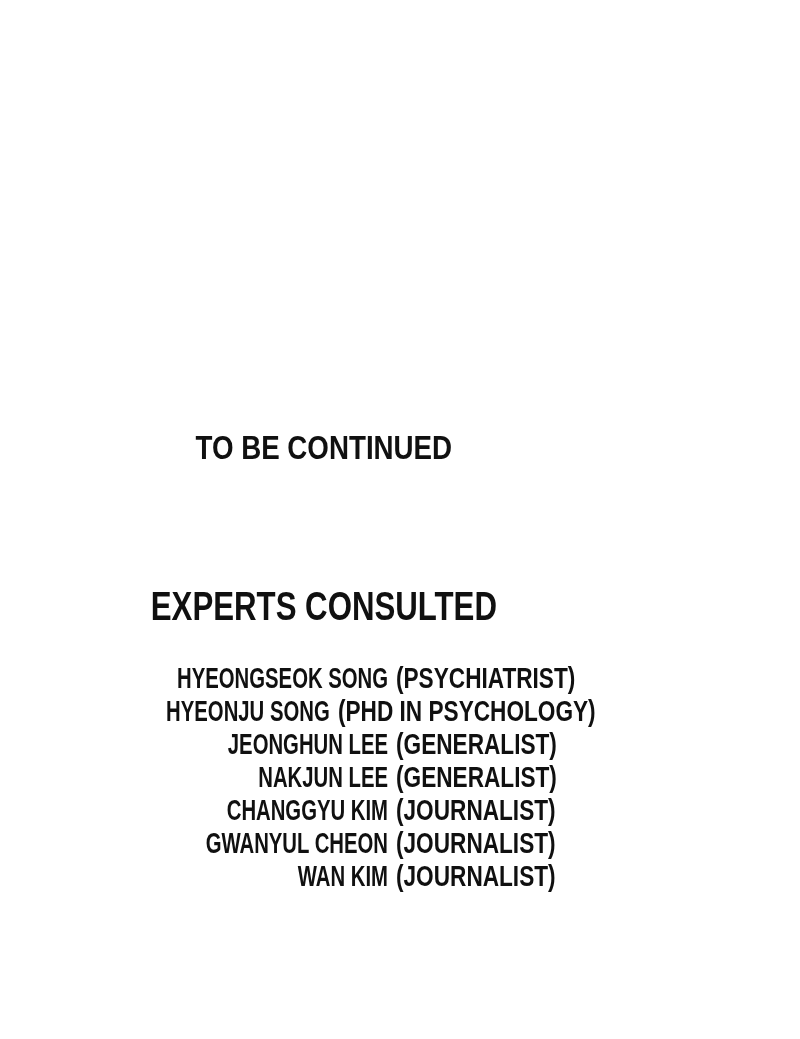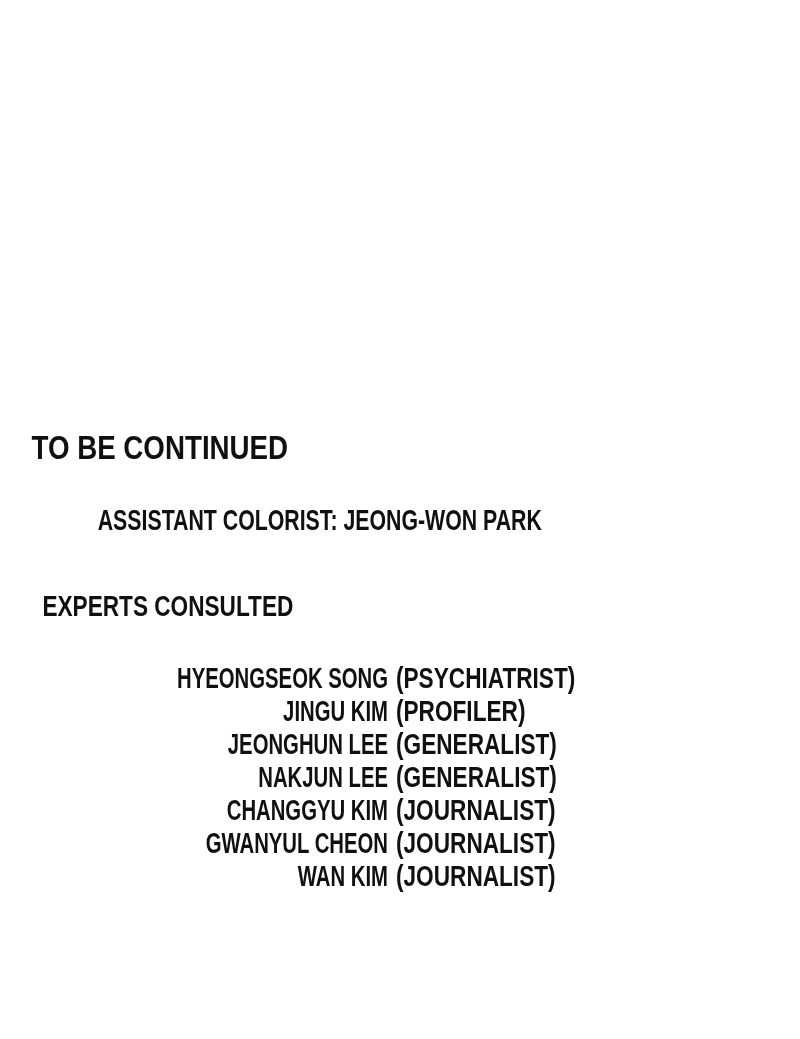--- a/index.html
+++ b/index.html
@@ -10,35 +10,35 @@
     height: 1039px;
     margin: 0 auto;
     background: #ffffff;
     overflow: hidden;
     font-family: "Liberation Sans", sans-serif;
     font-weight: bold;
     color: #101010;
   }
   .center-line {
     position: absolute;
-    left: 7px;
+    left: 0;
     width: 648px;
-    text-align: left;
+    text-align: center;
     white-space: nowrap;
   }
   .squeeze {
     display: inline-block;
     white-space: nowrap;
     transform-origin: 50% 50%;
   }
   .title { top: 431px; font-size: 33px; line-height: 33px; }
   .title .squeeze { transform: scaleX(0.84); }
   .assistant { top: 505px; font-size: 30px; line-height: 30px; }
   .assistant .squeeze { transform: scaleX(0.71); }
-  .experts-heading { top: 590px; font-size: 29px; line-height: 32px; }
+  .experts-heading { top: 590px; font-size: 40px; line-height: 32px; }
   .experts-heading .squeeze { transform: scaleX(0.78); }
   .experts-list {
     position: absolute;
     top: 662px;
     left: 0;
     width: 668px;
   }
   .credit-row {
     display: flex;
     align-items: baseline;
@@ -62,40 +62,37 @@
 </style>
 </head>
 <body>
 
 <div class="page">
 
   <div class="center-line title">
     <span class="squeeze">TO BE CONTINUED</span>
   </div>
 
-  <div class="center-line assistant">
-    <span class="squeeze">ASSISTANT COLORIST: JEONG-WON PARK</span>
-  </div>
 
   <div class="center-line experts-heading">
     <span class="squeeze">EXPERTS CONSULTED</span>
   </div>
 
   <div class="experts-list">
   <div class="credit-row">
     <div class="credit-name">HYEONGSEOK SONG</div>
     <div class="credit-role">(PSYCHIATRIST)</div>
   </div>
 
 
+  <div class="credit-row">
+    <div class="credit-name">HYEONJU SONG</div>
+    <div class="credit-role">(PHD IN PSYCHOLOGY)</div>
+  </div>
 
-  <div class="credit-row">
-    <div class="credit-name">JINGU KIM</div>
-    <div class="credit-role">(PROFILER)</div>
-  </div>
 
 
   <div class="credit-row">
     <div class="credit-name">JEONGHUN LEE</div>
     <div class="credit-role">(GENERALIST)</div>
   </div>
 
   <div class="credit-row">
     <div class="credit-name">NAKJUN LEE</div>
     <div class="credit-role">(GENERALIST)</div>

